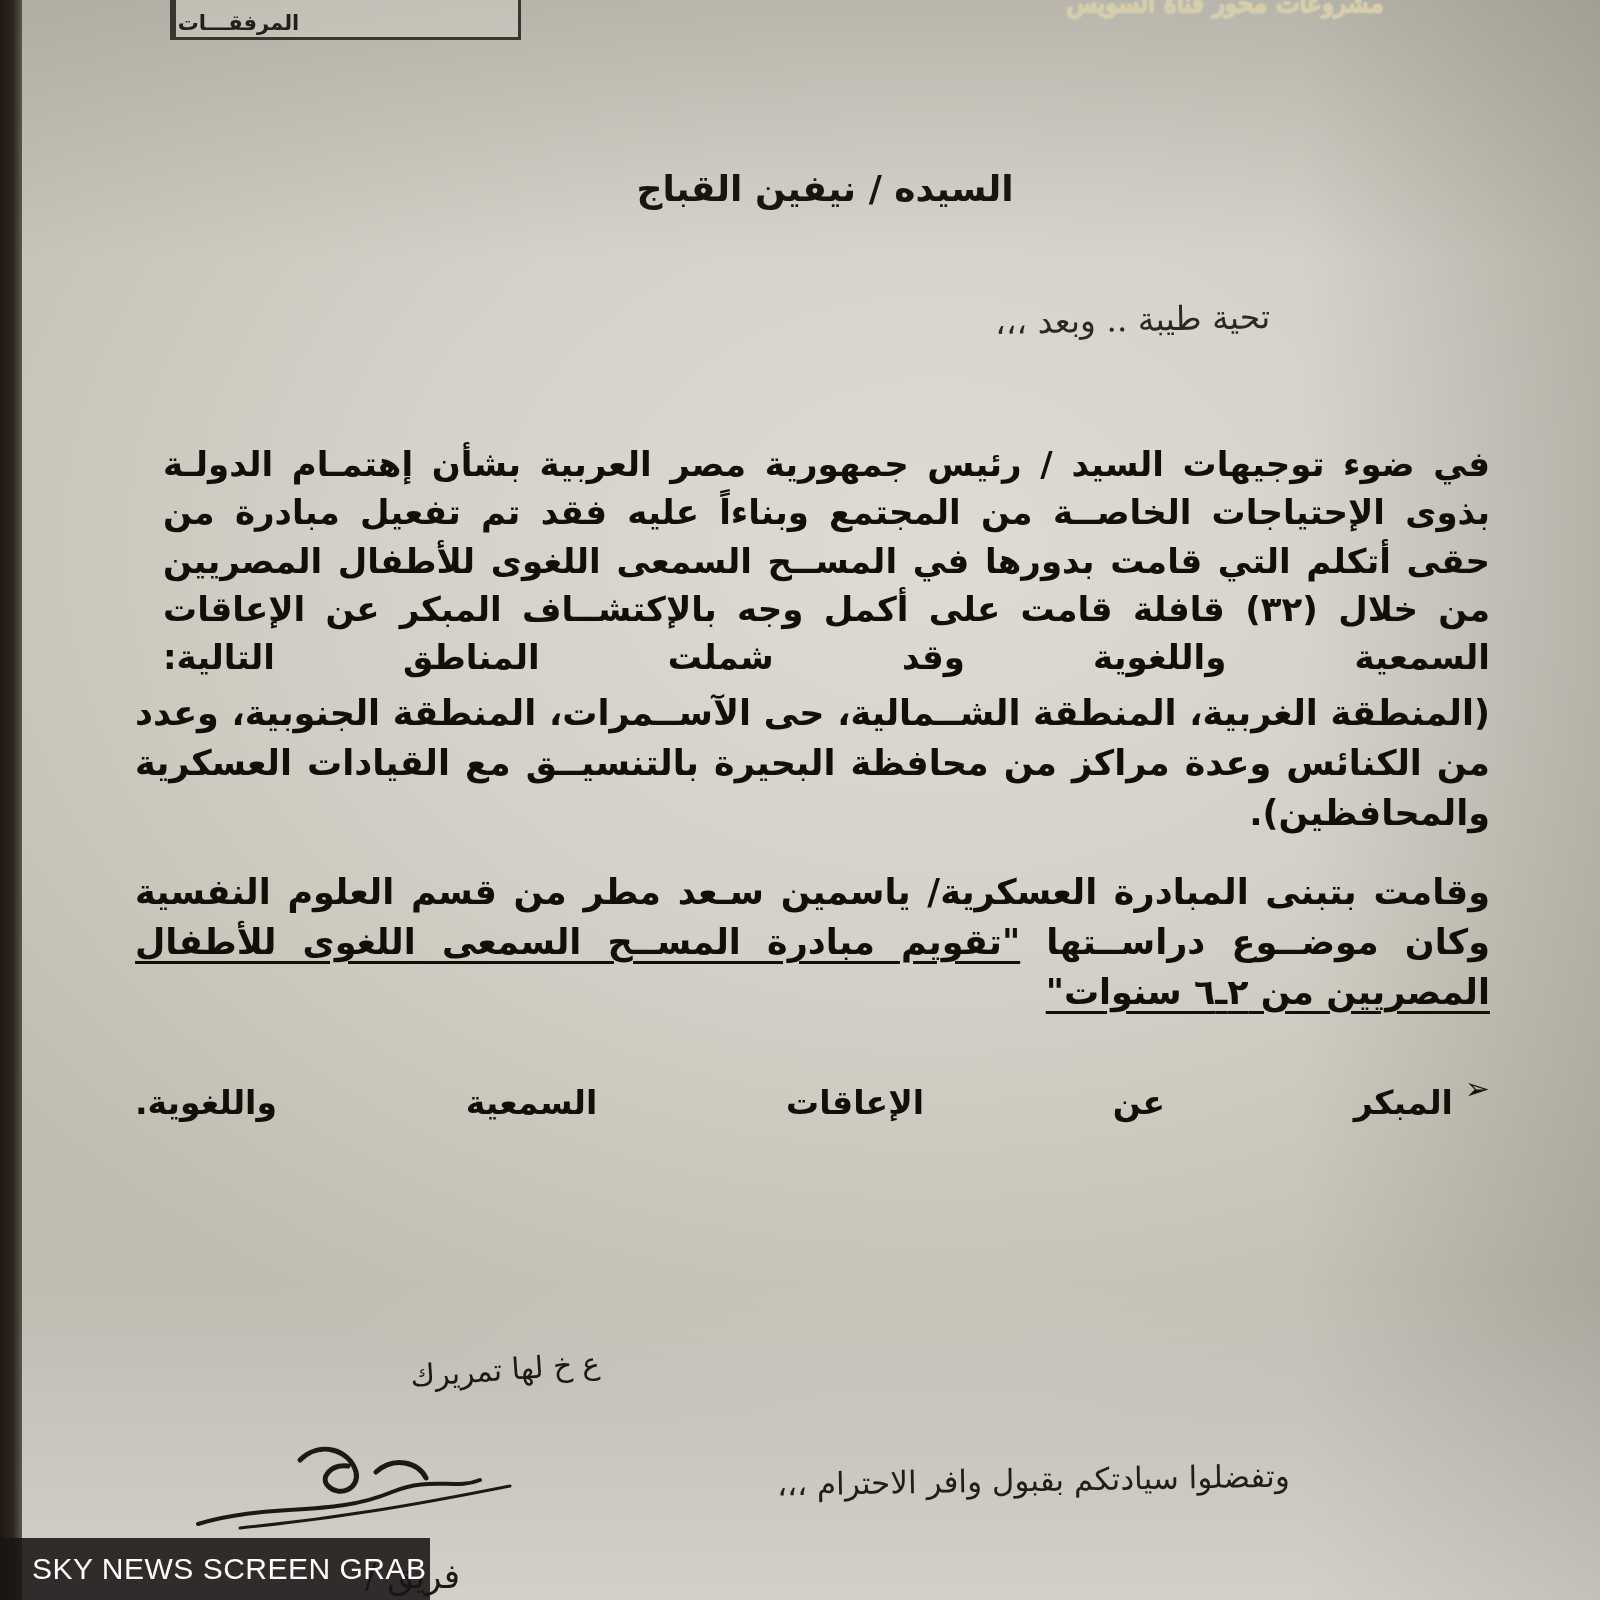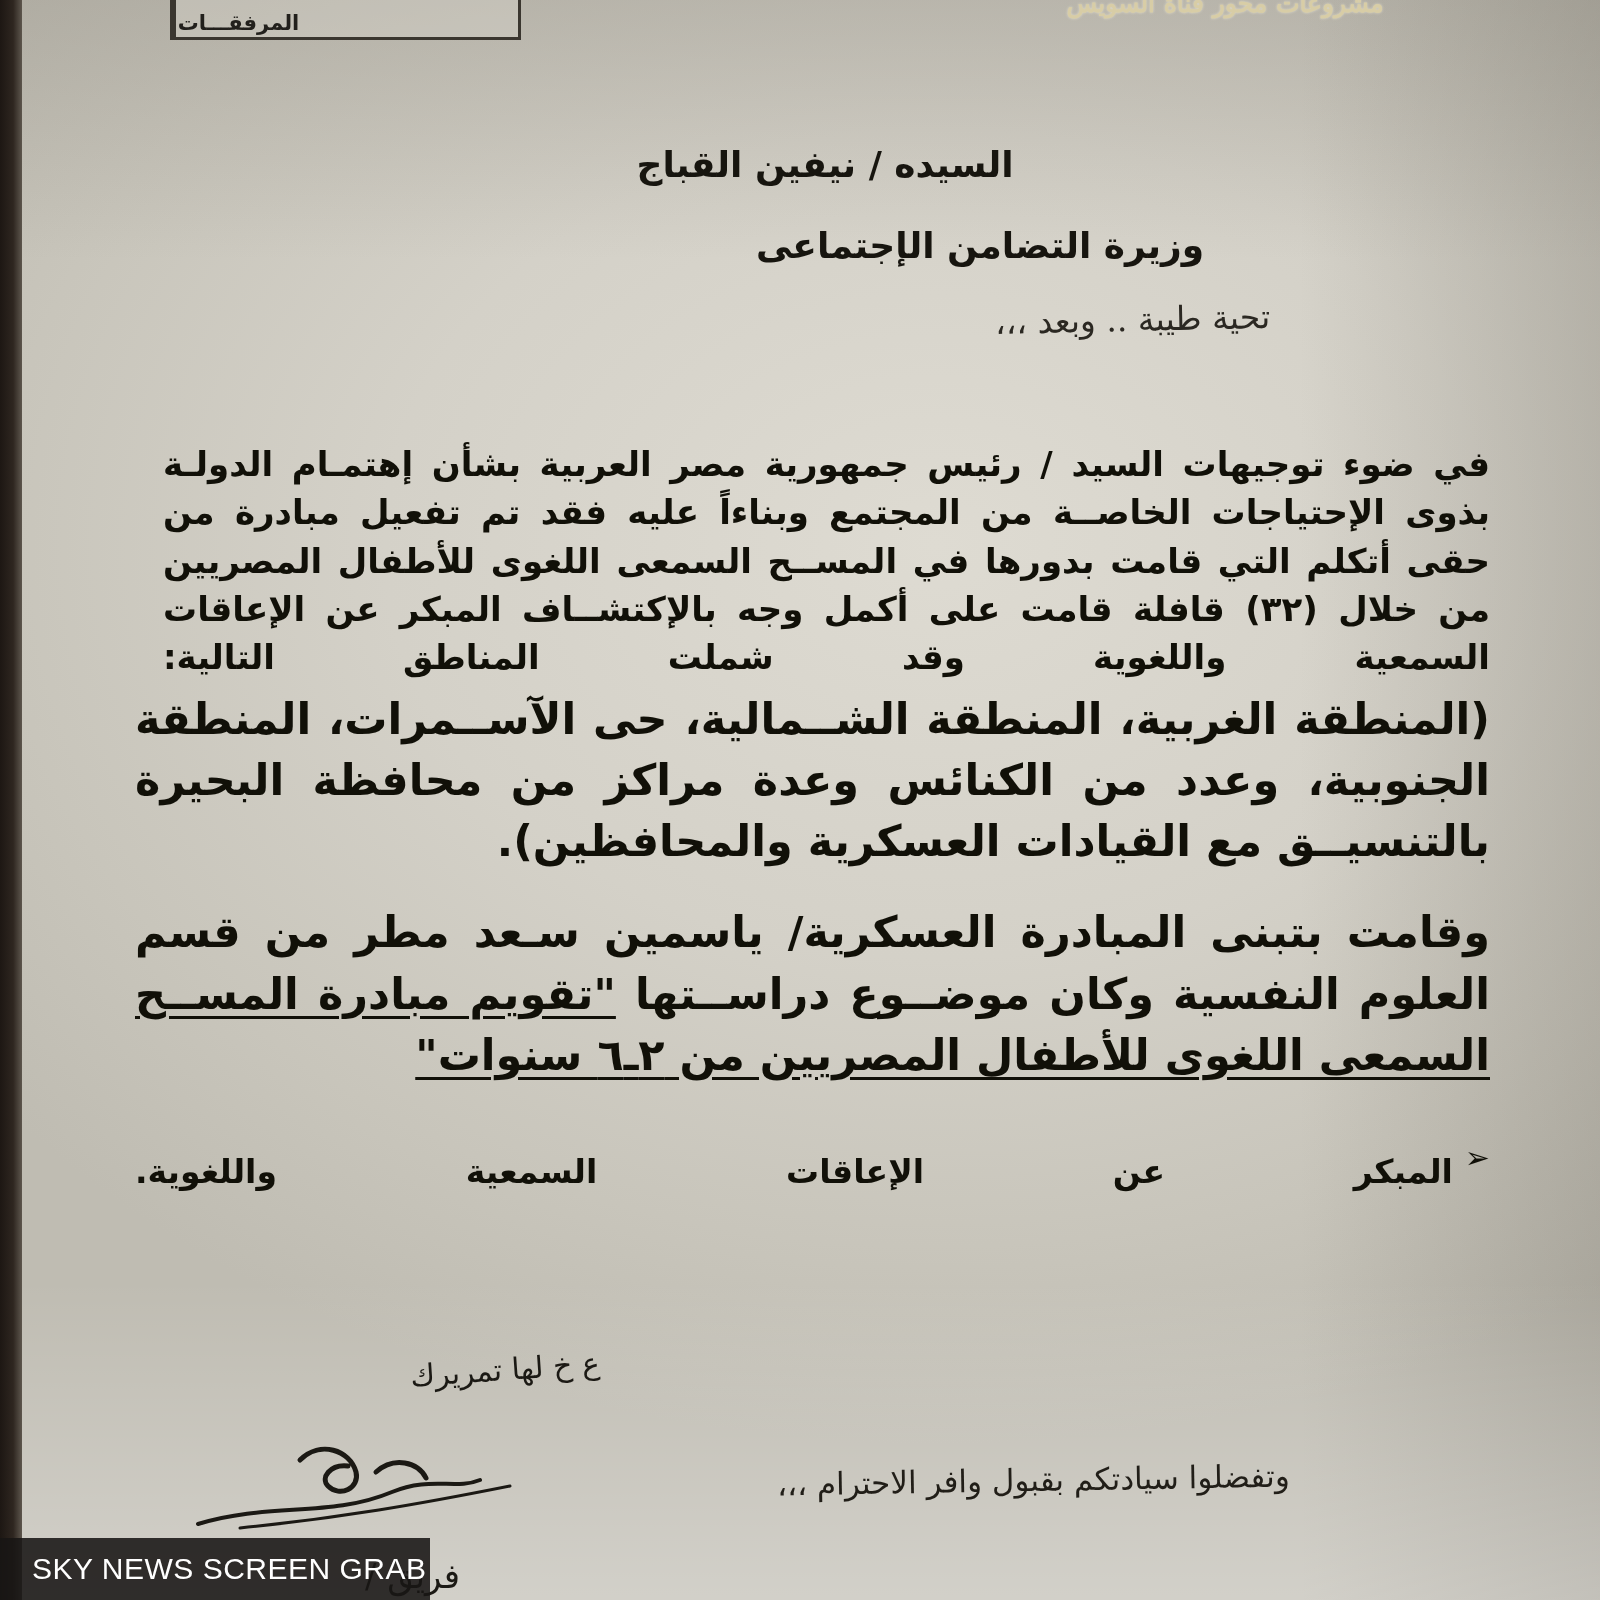--- a/index.html
+++ b/index.html
@@ -90,21 +90,21 @@
     font-weight: bold;
     line-height: 1.45;
     font-family: "DejaVu Serif", "Liberation Serif", serif;
   }
   .letterhead .lh-line { white-space: nowrap; }
 
   
   .addressee {
     position: absolute;
     right: 115px;
-    top: 144px;
+    top: 168px;
     width: 980px;
     text-align: center;
     color: #17150f;
   }
   .addressee .name {
     font-size: 36px;
     font-weight: bold;
     margin-right: 340px;
     letter-spacing: .5px;
   }
@@ -128,21 +128,21 @@
 
   
   .body-block {
     position: absolute;
     right: 110px;
     left: 115px;
     top: 440px;
     color: #111008;
   }
   .para {
-    font-size: 43px;
+    font-size: 35px;
     font-weight: bold;
     line-height: 1.42;
     text-align: justify;
     text-align-last: justify;
     letter-spacing: 0px;
     margin: 0 0 6px 0;
   }
   .para.lead { font-size: 34px; margin-left: 28px; }
   .para.tight { text-align-last: right; }
   .u-title {
@@ -250,21 +250,20 @@
       </div>
       <div class="attach-cell-blank"></div>
     </div>
 
     <div class="letterhead">
       <div class="lh-line">مشروعات محور قناة السويس</div>
     </div>
 
     <div class="addressee">
       <div class="name">السيده / نيفين القباج</div>
-      <div class="role">وزيرة التضامن الإجتماعى</div>
     </div>
     <div class="greeting">تحية طيبة .. وبعد ،،،</div>
 
     <div class="body-block">
       <p class="para lead">في ضوء توجيهات السيد / رئيس جمهورية مصر العربية بشأن إهتمـام الدولـة بذوى الإحتياجات الخاصــة من المجتمع وبناءاً عليه فقد تم تفعيل مبادرة من حقى أتكلم التي قامت بدورها في المســح السمعى اللغوى للأطفال المصريين من خلال (٣٢) قافلة قامت على أكمل وجه بالإكتشــاف المبكر عن الإعاقات السمعية واللغوية وقد شملت المناطق التالية:</p>
       <p class="para p-regions tight">(المنطقة الغربية، المنطقة الشــمالية، حى الآســمرات، المنطقة الجنوبية، وعدد من الكنائس وعدة مراكز من محافظة البحيرة بالتنسيــق مع القيادات العسكرية والمحافظين).</p>
       <p class="para p-adopt tight"><span>وقامت بتبنى المبادرة العسكرية/ ياسمين سـعد مطر من قسم العلوم النفسية وكان موضــوع دراســتها </span><span class="u-title">"تقويم مبادرة المســح السمعى اللغوى للأطفال المصريين من ٢ـ٦ سنوات"</span></p>
 
       <div class="request-row">
         <span class="arrow-bullet">➢</span>

